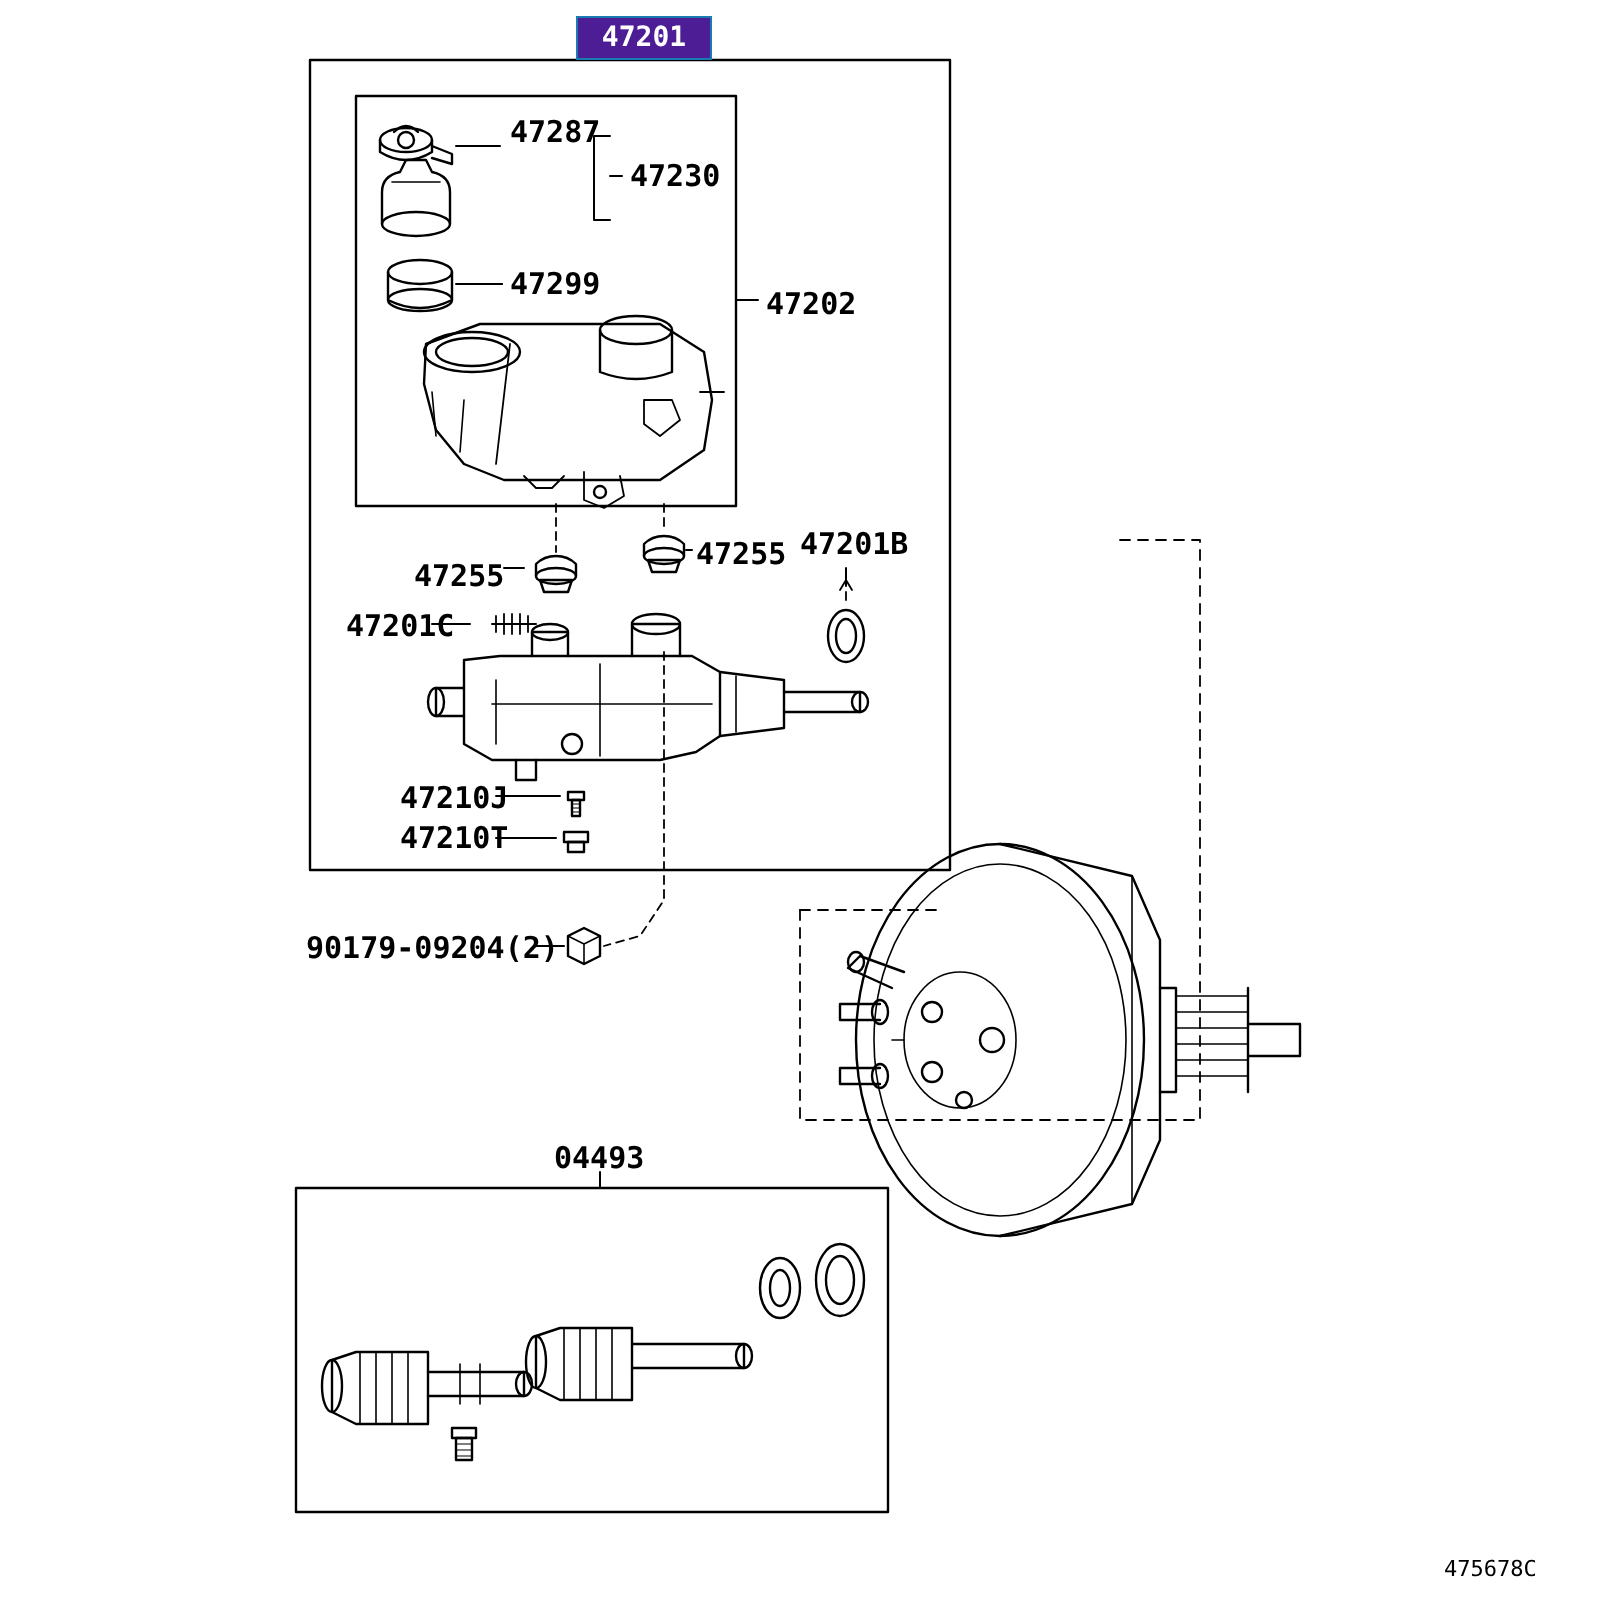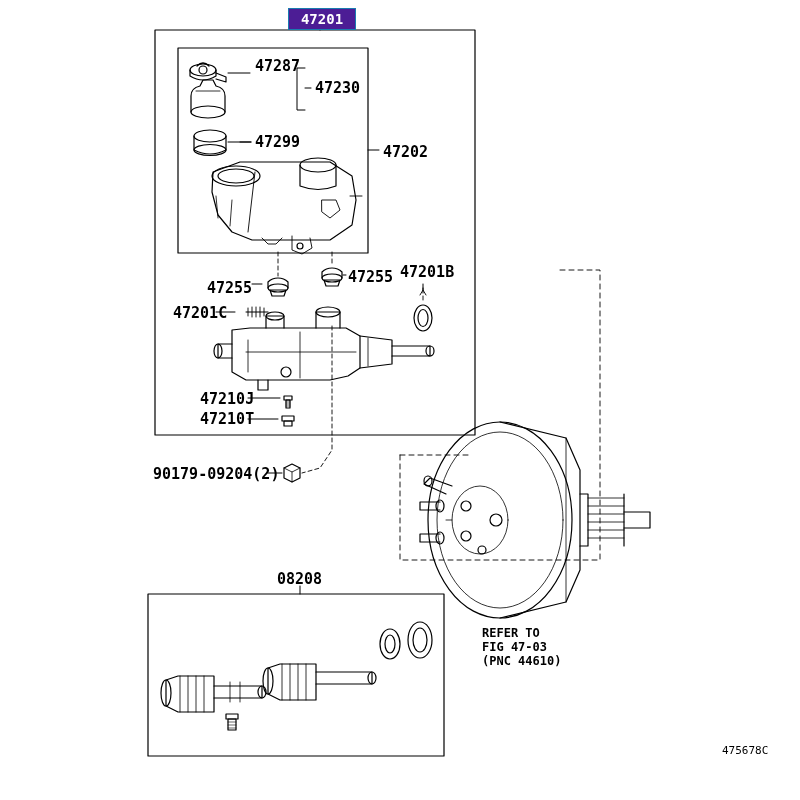--- a/index.html
+++ b/index.html
@@ -260,21 +260,18 @@
   <div class="lbl" style="left:315px; top:81px;">47230</div>
   <div class="lbl" style="left:255px; top:135px;">47299</div>
   <div class="lbl" style="left:383px; top:145px;">47202</div>
   <div class="lbl" style="left:207px; top:281px;">47255</div>
   <div class="lbl" style="left:348px; top:270px;">47255</div>
   <div class="lbl" style="left:400px; top:265px;">47201B</div>
   <div class="lbl" style="left:173px; top:306px;">47201C</div>
   <div class="lbl" style="left:200px; top:392px;">47210J</div>
   <div class="lbl" style="left:200px; top:412px;">47210T</div>
   <div class="lbl" style="left:153px; top:467px;">90179-09204(2)</div>
-  <div class="lbl" style="left:277px; top:572px;">08208</div>
-
-  <div class="refer" style="left:482px; top:626px;">REFER TO
-FIG 47-03
-(PNC 44610)</div>
-
-  <div class="corner-code" style="left:722px; top:744px;">475678C</div>
+  <div class="lbl" style="left:277px; top:572px;">04493</div>
+
+
+  <div class="corner-code" style="left:722px; top:778px;">475678C</div>
 
 </div>
 
 </body></html>

